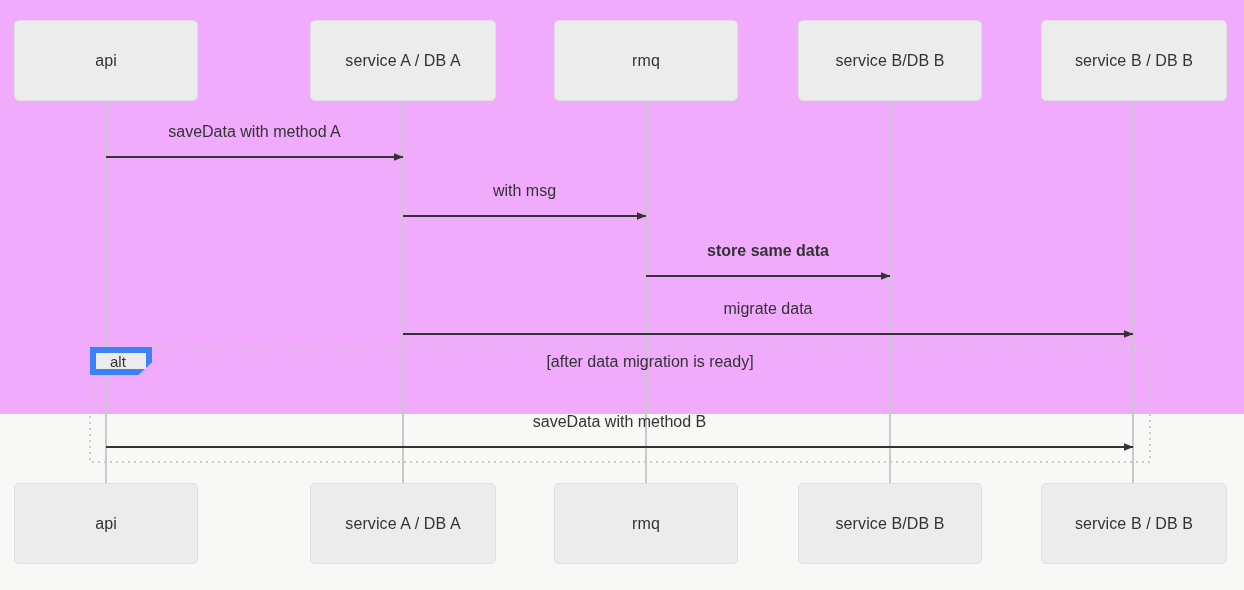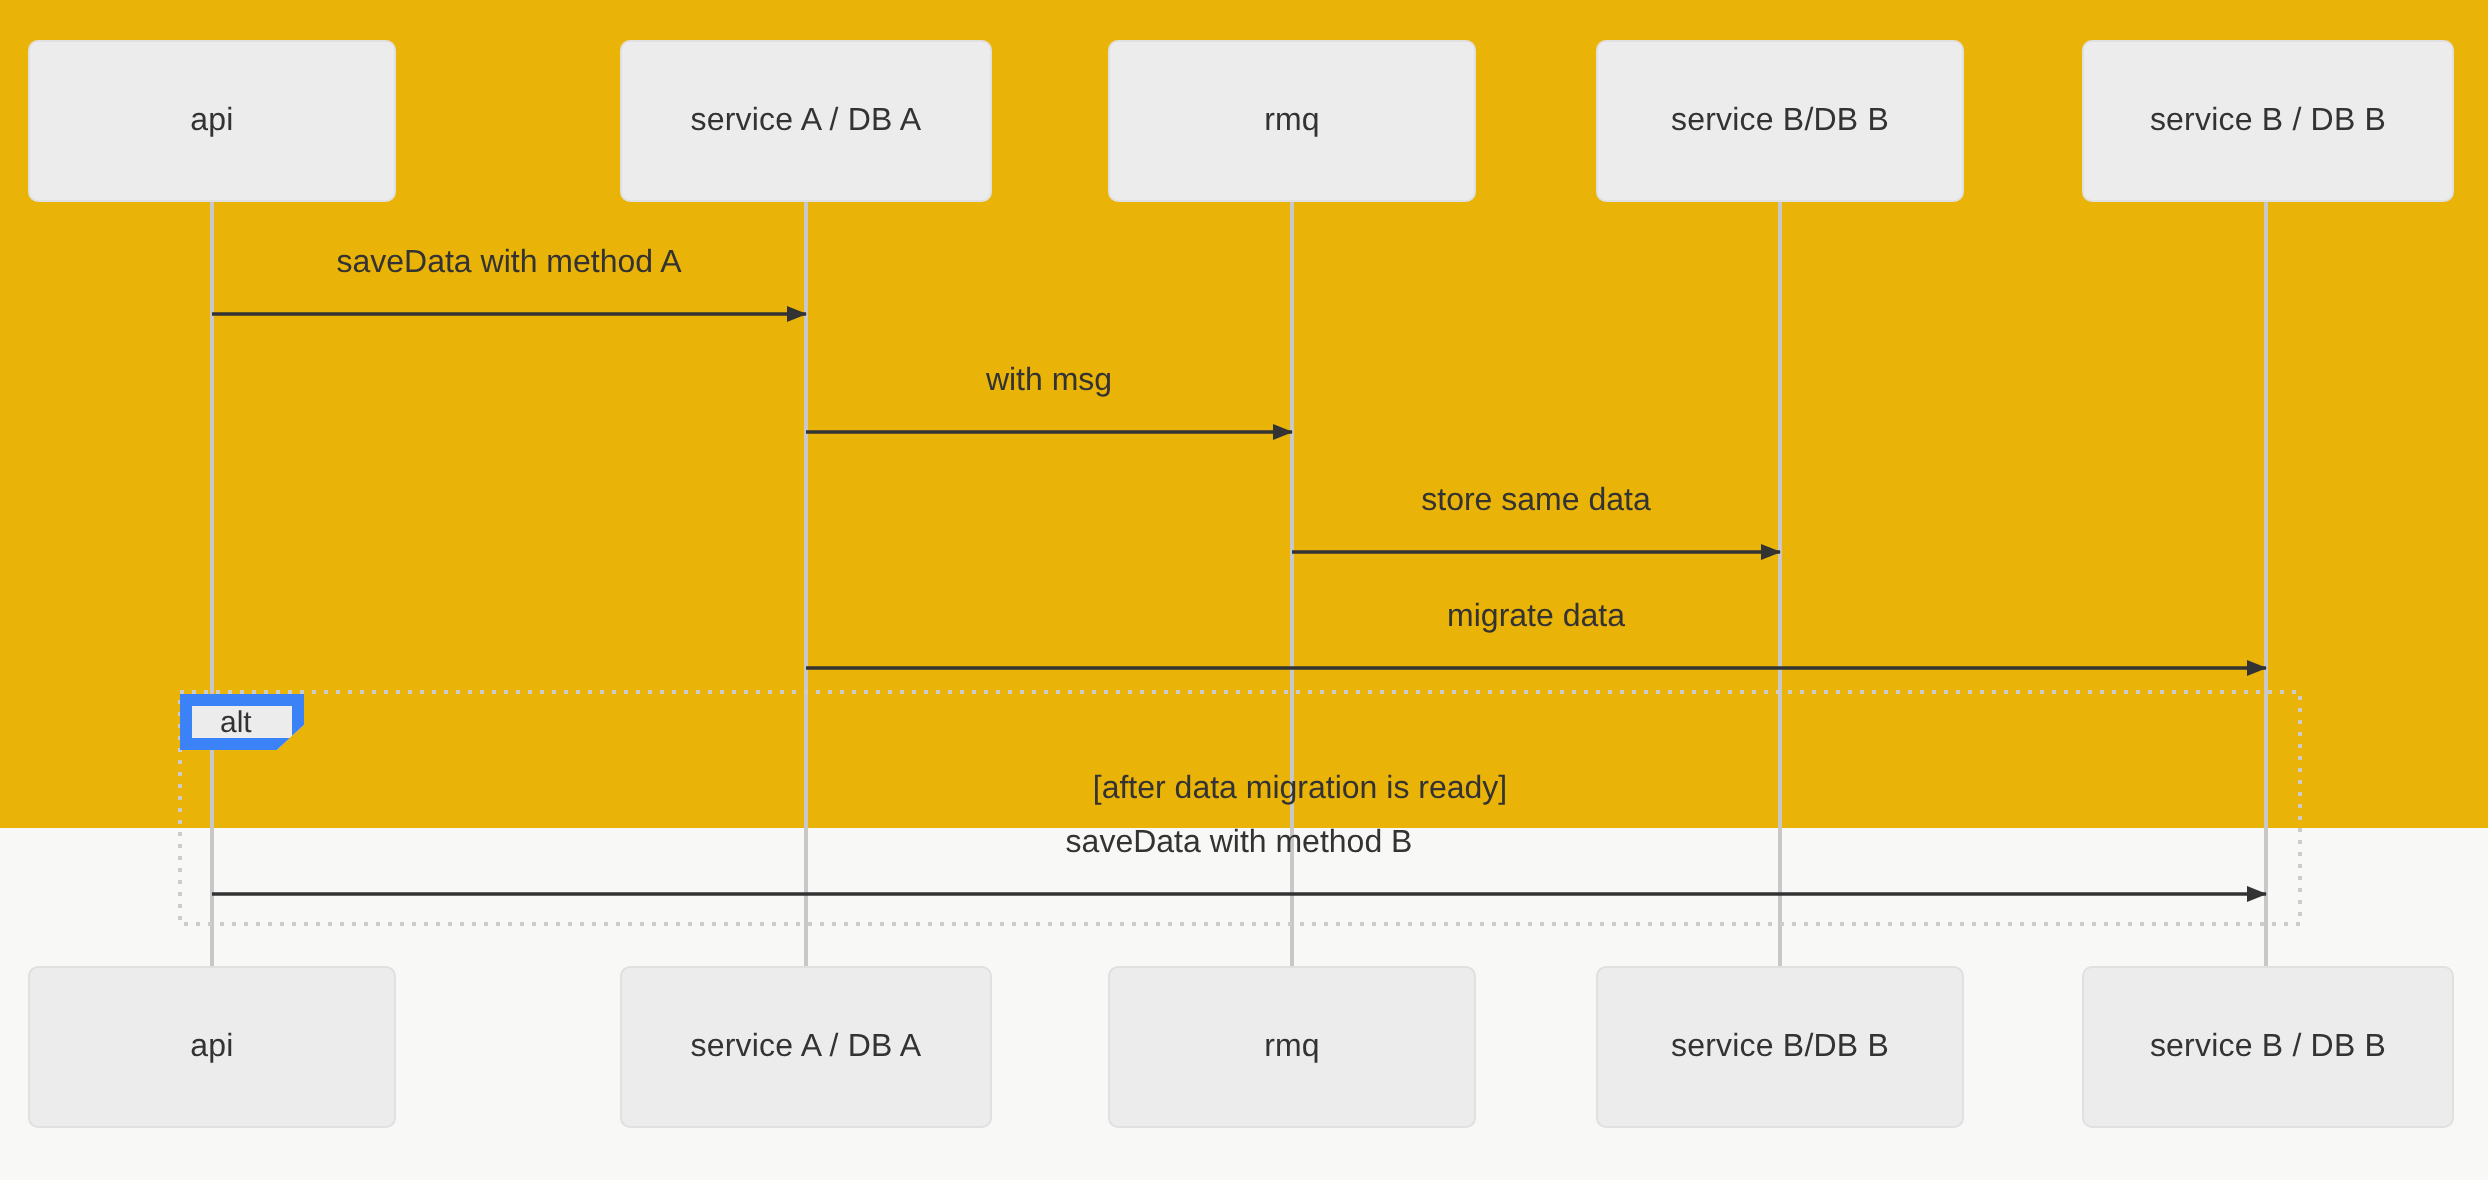--- a/index.html
+++ b/index.html
@@ -11,21 +11,21 @@
     width: 1244px;
     height: 590px;
     background: #f8f8f6;
     font-family: "Liberation Sans", sans-serif;
     overflow: hidden;
   }
   #diagram-root {
     position: relative;
     width: 1244px;
     height: 414px;
-    background: #eab308;
+    background: #f0abfc;
   }
   .svg-layer {
     position: absolute;
     top: 0;
     left: 0;
     width: 1244px;
     height: 590px;
   }
   .participant-box {
     position: absolute;
@@ -68,21 +68,20 @@
     font-size: 15px;
     color: #333333;
   }
   .alt-condition {
     position: absolute;
     font-family: "Liberation Sans", sans-serif;
     font-size: 16px;
     color: #333333;
     white-space: nowrap;
     transform: translateX(-50%);
-    margin-top: 33px;
   }
 </style>
 </head>
 <body>
 
 <div id="diagram-root">
 
   <svg class="svg-layer" viewBox="0 0 1244 590" xmlns="http://www.w3.org/2000/svg">
     <defs>
       <marker id="arrowhead" markerWidth="10" markerHeight="8" refX="9.5" refY="4" orient="auto" markerUnits="userSpaceOnUse">
@@ -140,21 +139,21 @@
         <span class="participant-label" style="color: rgb(51, 51, 51);">service B/DB B</span>
       </div>
       <div class="participant-box" style="left: 1041px; top: 483px; width: 186px; height: 81px; background: rgb(236, 236, 236); border-color: rgb(224, 224, 224);">
         <span class="participant-label" style="color: rgb(51, 51, 51);">service B / DB B</span>
       </div>
     </div>
 
   <div id="message-labels">
       <div class="message-label" style="left: 254.5px; top: 123px; color: rgb(51, 51, 51);">saveData with method A</div>
       <div class="message-label" style="left: 524.5px; top: 182px; color: rgb(51, 51, 51);">with msg</div>
-      <div class="message-label" style="left: 768px; top: 242px; color: rgb(51, 51, 51);">store same data</div>
+      <div class="message-label" style="left: 768px; top: 242px; color: rgb(51, 51, 51); font-weight: bold;">store same data</div>
       <div class="message-label" style="left: 768px; top: 300px; color: rgb(51, 51, 51);">migrate data</div>
       <div class="message-label" style="left: 619.5px; top: 413px; color: rgb(51, 51, 51);">saveData with method B</div>
     </div>
 
   <div class="alt-tab" id="alt-tab" style="left: 90px; top: 347px; width: 62px; height: 28px;">
     <span class="alt-tab-label">alt</span>
   </div>
   <div class="alt-condition" id="alt-condition" style="left: 650px; top: 353px; color: rgb(51, 51, 51);">[after data migration is ready]</div>
 
 </div>

